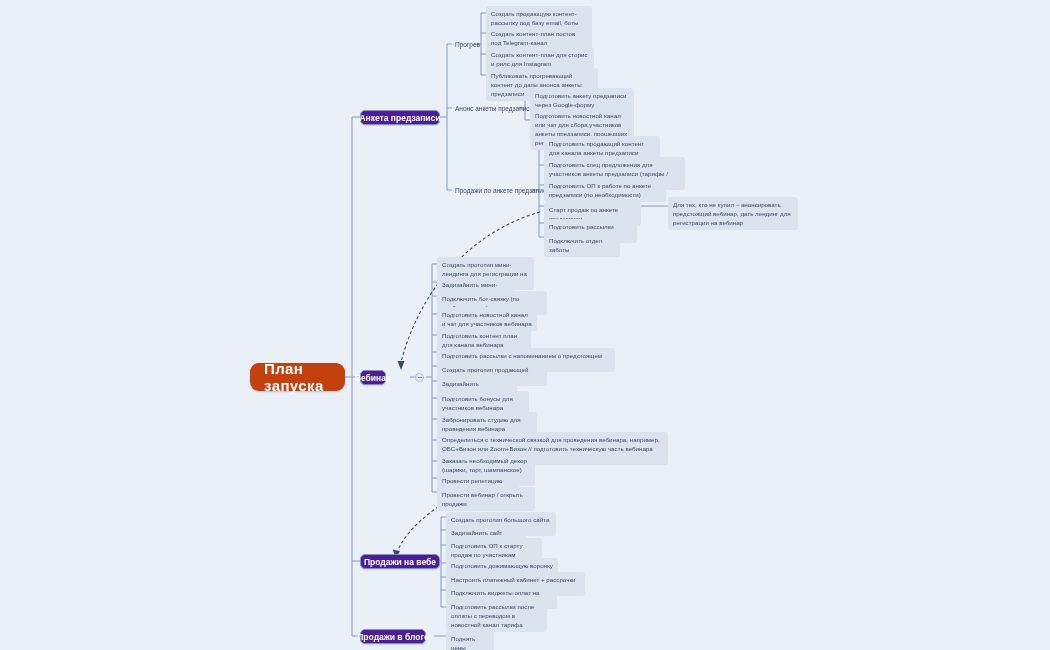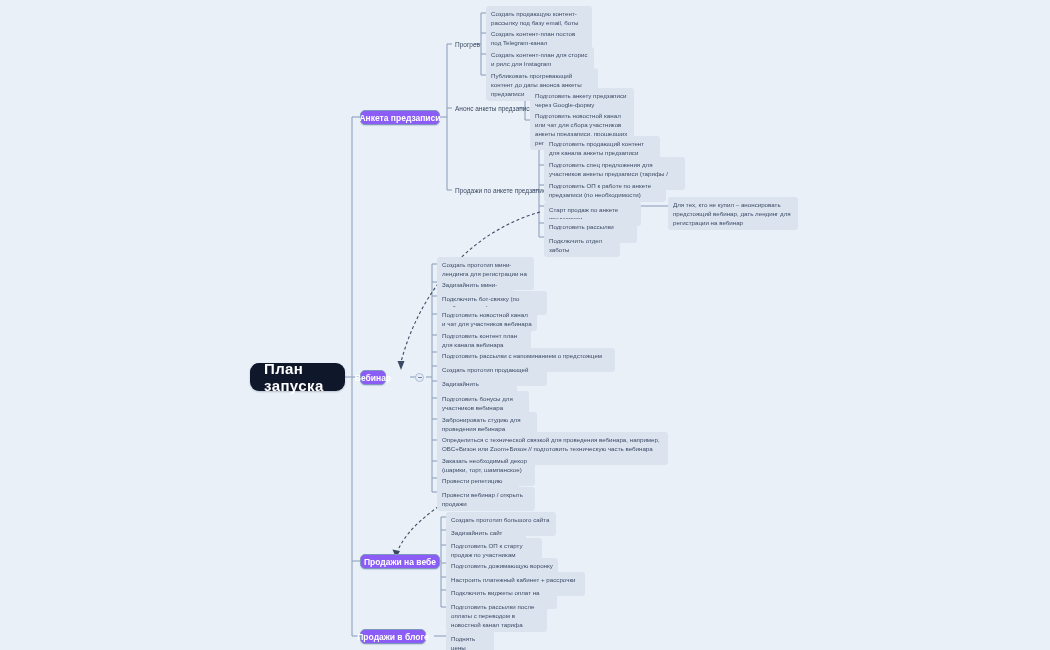--- a/index.html
+++ b/index.html
@@ -10,31 +10,31 @@
     overflow:hidden;
     position:relative;
   }
   #canvas{position:absolute;inset:0;width:1050px;height:650px;}
   #links{position:absolute;left:0;top:0;width:1050px;height:650px;pointer-events:none;}
 
   .node{position:absolute;box-sizing:border-box;}
 
   
   .root{
-    background:#0f172a;color:#ffffff;
+    background:#c2410c;color:#ffffff;
     border-radius:9px;
     font-size:15px;font-weight:bold;
     letter-spacing:.4px;
     display:flex;align-items:center;justify-content:center;
     padding:0 14px;
     box-shadow:0 1px 2px rgba(40,55,80,.25);
   }
   
   .l1{
-    background:#8b5cf6;color:#ffffff;
+    background:#4c1d95;color:#ffffff;
     border:1px solid #7e97be;
     border-radius:5px;
     font-size:8.5px;font-weight:bold;
     display:flex;align-items:center;justify-content:center;
     padding:0 8px;height:15px;
     white-space:nowrap;
     box-shadow:0 1px 1px rgba(60,80,110,.18);
   }
   
   .l2{

